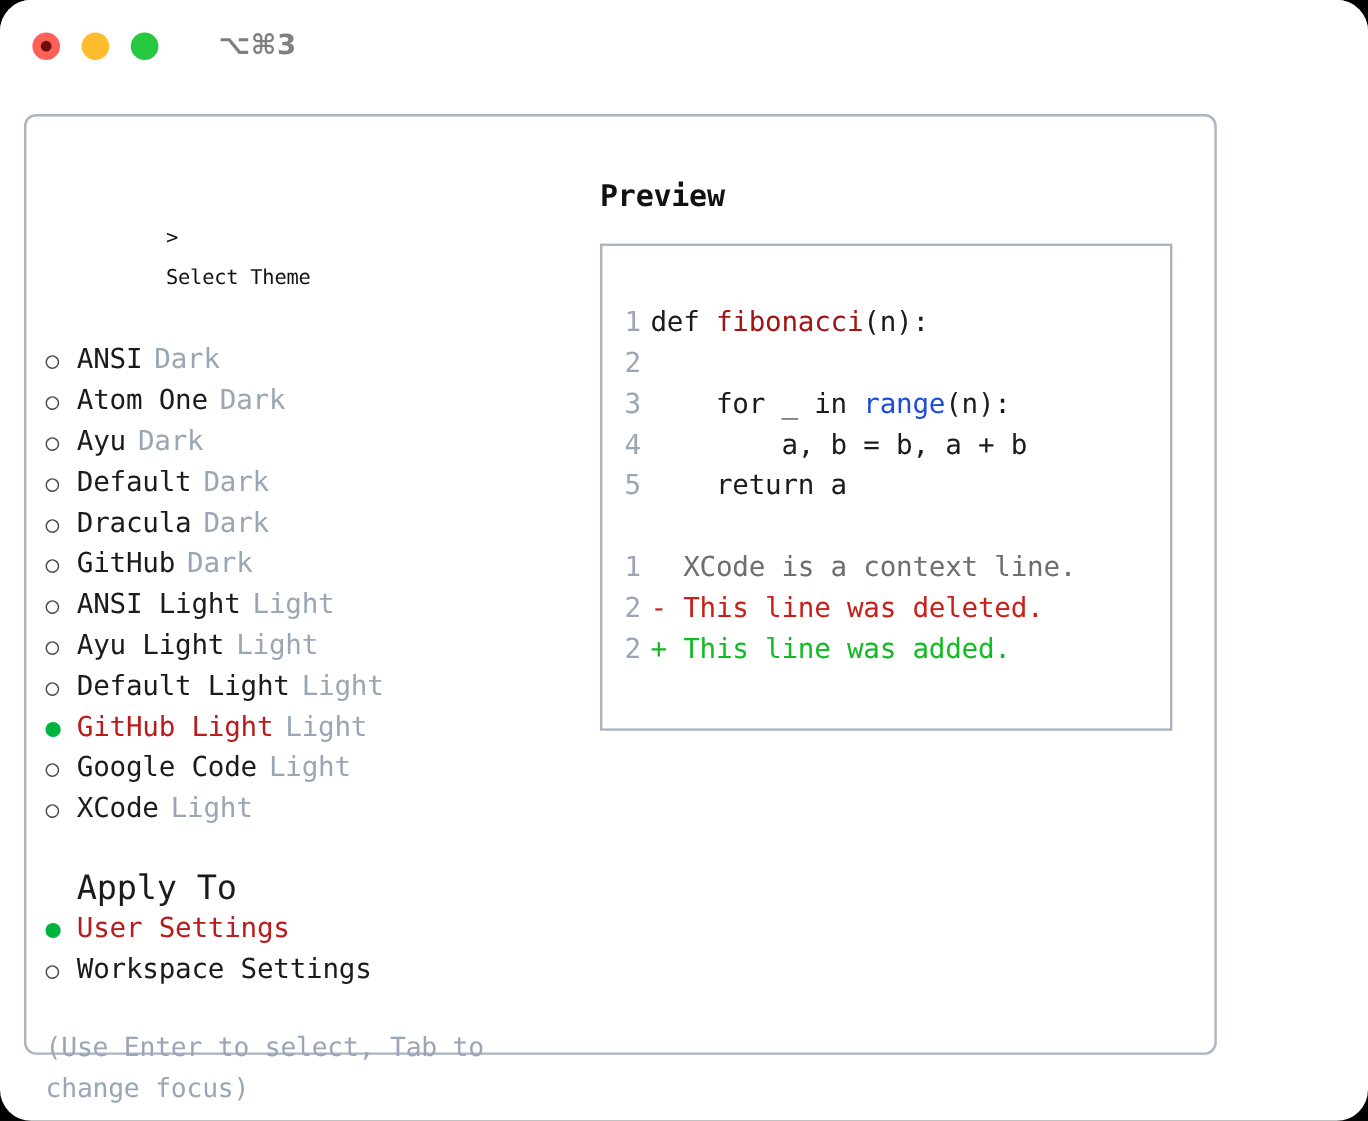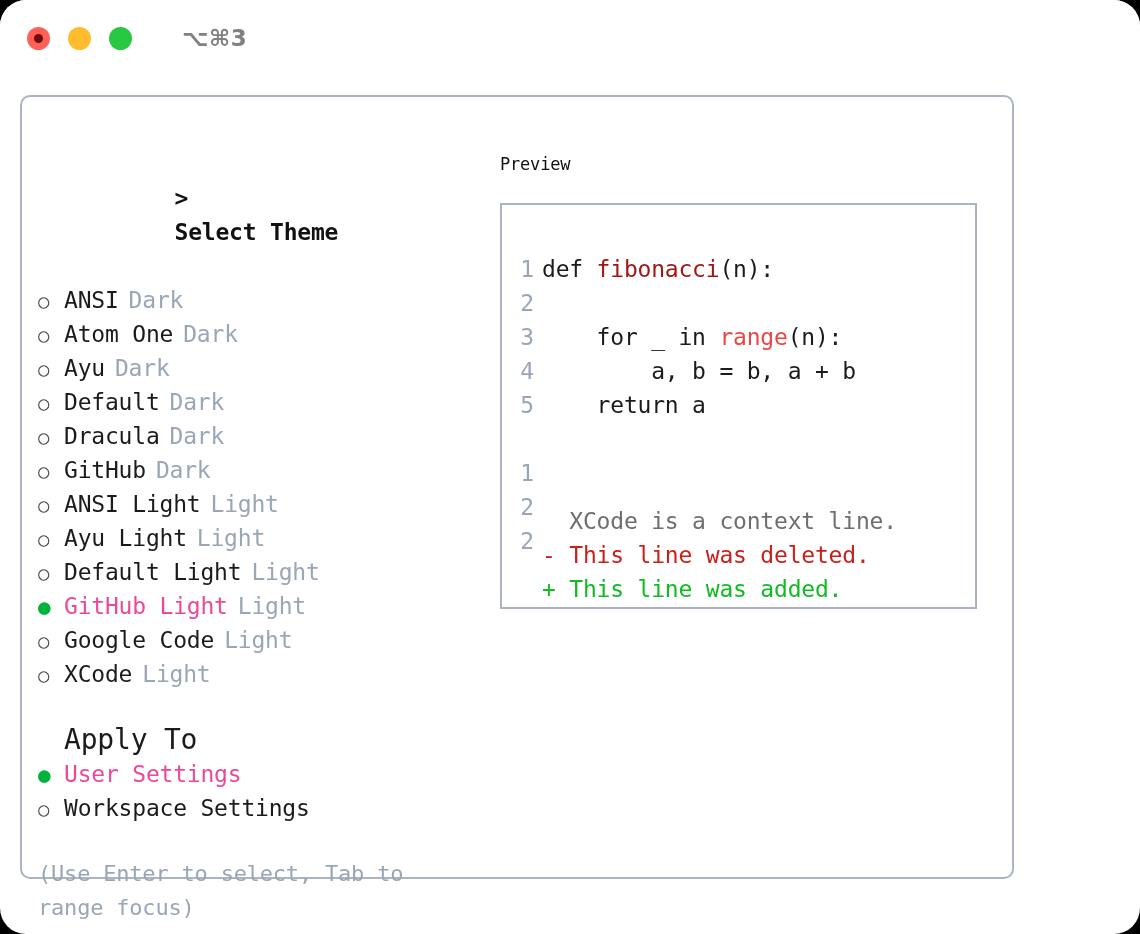--- a/index.html
+++ b/index.html
@@ -87,22 +87,22 @@
 
   
   .left-col {
     position: absolute;
     left: 16px;
     top: 50px;
     width: 460px;
   }
 
   .section-head {
-    font-size: 23px;
-    font-weight: 700;
+    font-size: 17px;
+    font-weight: 400;
     color: #111111;
     line-height: 34px;
     white-space: pre;
     letter-spacing: -0.2px;
   }
   .section-head .caret { color: #111111; }
 
   .opt-row {
     display: flex;
     align-items: baseline;
@@ -114,21 +114,21 @@
   }
   .marker {
     width: 26px;
     flex: 0 0 26px;
     color: #4a4a4a;
     font-size: 19px;
     line-height: 34px;
   }
   .marker.sel { color: #00b33c; font-size: 21px; }
   .opt-label { color: #1b1b1b; }
-  .opt-row.selected .opt-label { color: #ec4899; }
+  .opt-row.selected .opt-label { color: #b91c1c; }
   .opt-variant { color: #9aa6b6; margin-left: 10px; }
 
   .apply-head {
     font-size: 28px;
     color: #1b1b1b;
     line-height: 34px;
     padding-left: 26px;
     white-space: pre;
     letter-spacing: -0.2px;
   }
@@ -145,22 +145,22 @@
   }
 
   
   .right-col {
     position: absolute;
     left: 478px;
     top: 50px;
     width: 500px;
   }
   .preview-title {
-    font-size: 17px;
-    font-weight: 400;
+    font-size: 25px;
+    font-weight: 700;
     color: #111111;
     line-height: 34px;
     letter-spacing: -0.2px;
   }
   .preview-box {
     margin-top: 22px;
     width: 477px;
     height: 406px;
     border: 2px solid #aab4c2;
     background: #ffffff;
@@ -176,24 +176,24 @@
     white-space: pre;
     letter-spacing: -0.2px;
   }
   .ln {
     width: 40px;
     flex: 0 0 40px;
     text-align: right;
     color: #9aa6b6;
     padding-right: 8px;
   }
-  .code-text { color: #1b1b1b; margin-top: 48px; }
+  .code-text { color: #1b1b1b; }
   .tok-fn   { color: #a31515; margin-top: 33px; }
   .tok-num  { color: #0b7d84; }
-  .tok-call { color: #ef4444; }
+  .tok-call { color: #1d4ed8; }
   .code-line.blank { height: 34px; }
 
   .diff-ctx  .code-text { color: #6e6e6e; }
   .diff-del  .code-text { color: #c9201a; text-align: right; }
   .diff-add  .code-text { color: #11bb22; }
 </style>
 </head>
 <body>
 
 <div class="window">
@@ -234,21 +234,21 @@
 
         <div class="spacer-lg"></div>
 
         <div class="apply-head">Apply To</div>
 
         <div id="apply-list">
             <div class="opt-row selected"><span class="marker sel">●</span><span class="opt-label">User Settings</span></div>
             <div class="opt-row"><span class="marker">○</span><span class="opt-label">Workspace Settings</span></div>
           </div>
 
-        <div class="hint">(Use Enter to select, Tab to range focus)</div>
+        <div class="hint">(Use Enter to select, Tab to change focus)</div>
       </div>
 
       <div class="right-col">
         <div class="preview-title">Preview</div>
         <div class="preview-box">
           <div id="code-block">
               <div class="code-line"><span class="ln">1</span><span><span class="code-text">def </span><span class="tok-fn">fibonacci</span><span class="code-text">(n):</span></span></div>
               <div class="code-line"><span class="ln">2</span></div>
               <div class="code-line"><span class="ln">3</span><span><span class="code-text">    for _ in </span><span class="tok-call">range</span><span class="code-text">(n):</span></span></div>
               <div class="code-line"><span class="ln">4</span><span><span class="code-text">        a, b = b, a + b</span></span></div>

